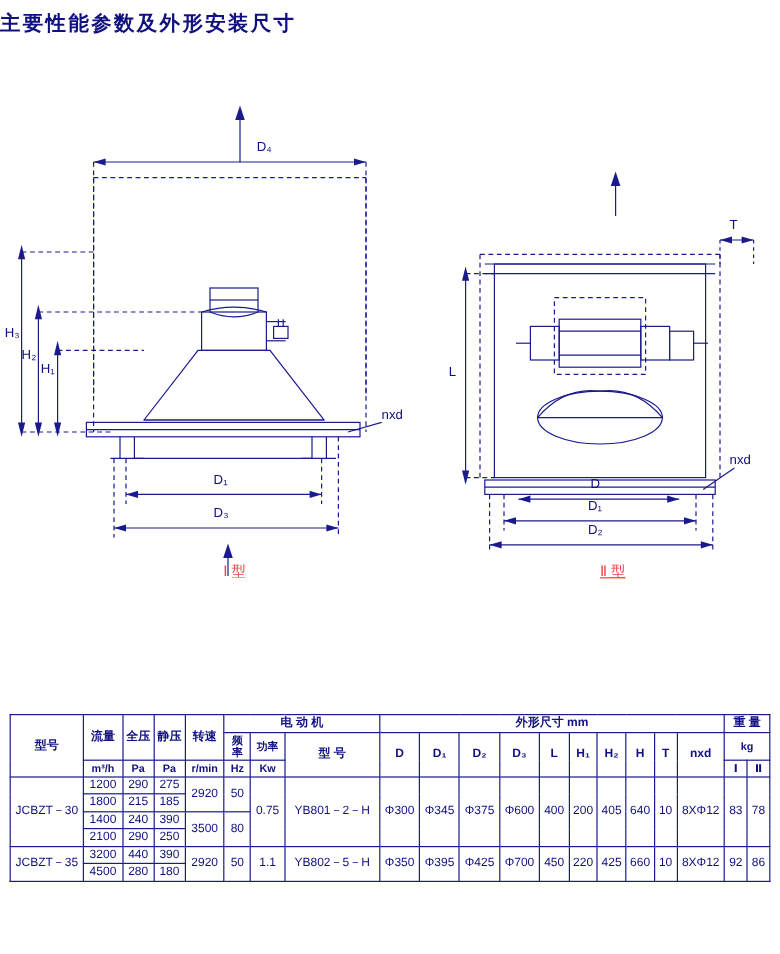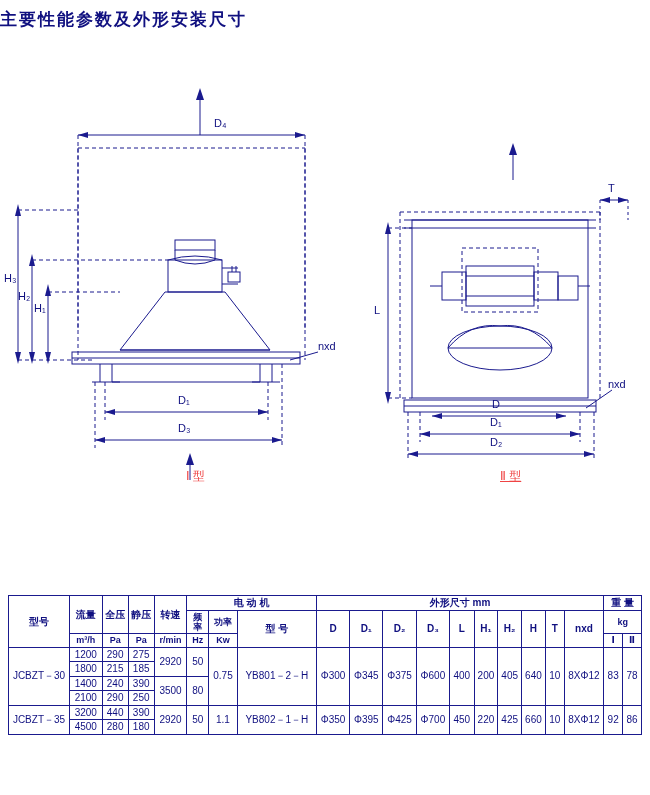--- a/index.html
+++ b/index.html
@@ -272,21 +272,21 @@
     </tr>
 
     <tr>
       <td rowspan="2" class="rowtxt nowrap">JCBZT－35</td>
       <td>3200</td>
       <td>440</td>
       <td>390</td>
       <td rowspan="2">2920</td>
       <td rowspan="2">50</td>
       <td rowspan="2">1.1</td>
-      <td rowspan="2" class="nowrap">YB802－1－H</td>
+      <td rowspan="2" class="nowrap">YB802－5－H</td>
       <td rowspan="2">Φ350</td>
       <td rowspan="2">Φ395</td>
       <td rowspan="2">Φ425</td>
       <td rowspan="2">Φ700</td>
       <td rowspan="2">450</td>
       <td rowspan="2">220</td>
       <td rowspan="2">425</td>
       <td rowspan="2">660</td>
       <td rowspan="2">10</td>
       <td rowspan="2" class="nowrap">8XΦ12</td>

